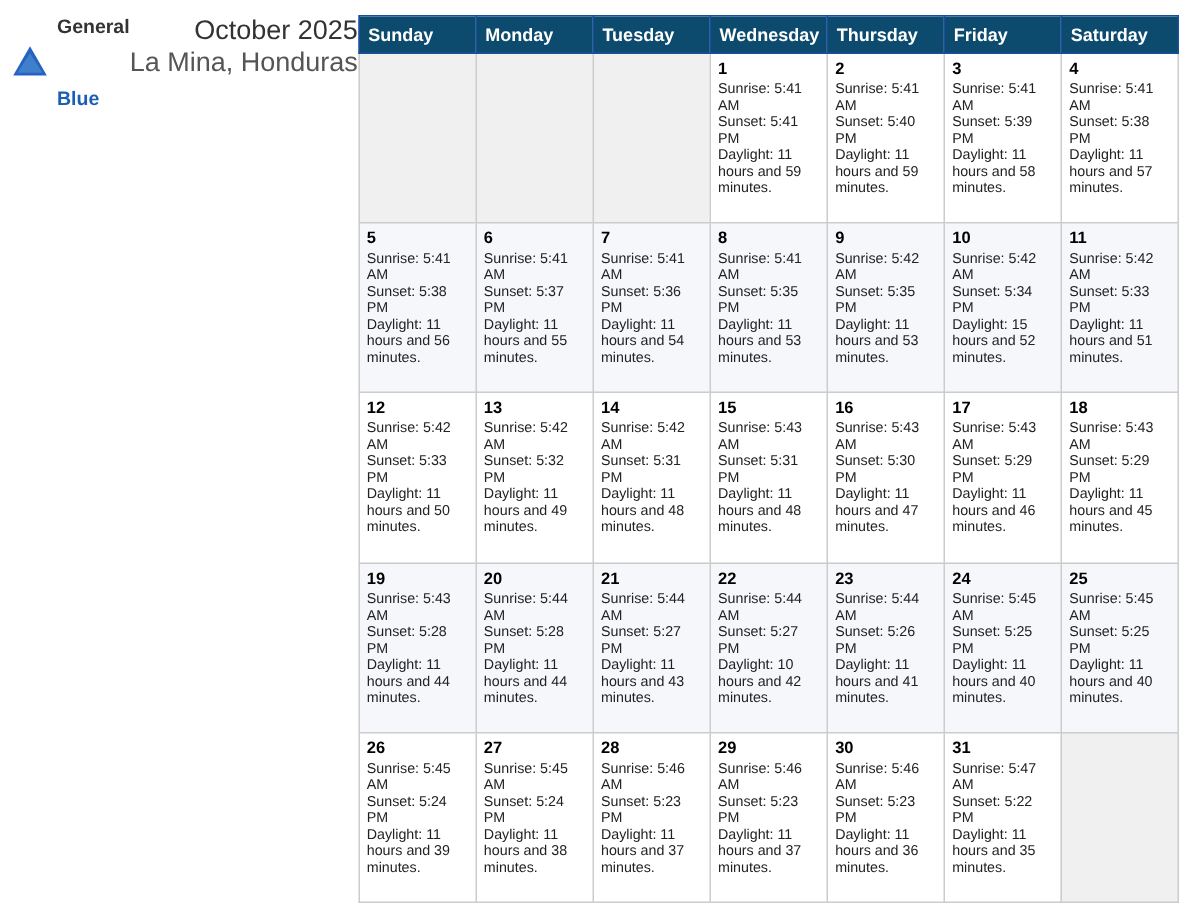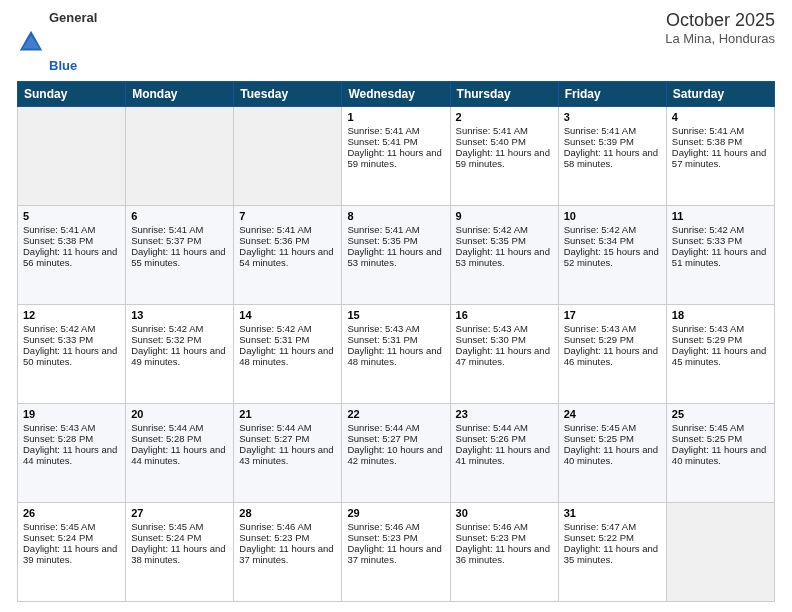--- a/index.html
+++ b/index.html
@@ -6,23 +6,23 @@
     body {
       font-family: Arial, sans-serif;
       background: #fff;
       width: 792px;
       height: 612px;
       overflow: hidden;
     }
     .page {
       width: 792px;
       height: 612px;
-      padding: 10px 17px;
+      padding: 10px 6px;
       display: flex;
-      flex-direction: column;
+      flex-direction: row;
     }
     .header {
       display: flex;
       justify-content: space-between;
       align-items: flex-start;
       margin-bottom: 8px;
     }
     .logo {
       display: flex;
       align-items: center;
@@ -43,21 +43,21 @@
     }
     .title-block {
       text-align: right;
     }
     .month-title {
       font-size: 18px;
       font-weight: normal;
       color: #333;
     }
     .subtitle {
-      font-size: 13px;
+      font-size: 18px;
       color: #555;
     }
     .calendar {
       flex: 1;
       border: 1px solid #ccc;
       border-collapse: collapse;
       width: 100%;
       table-layout: fixed;
     }
     .calendar th {

